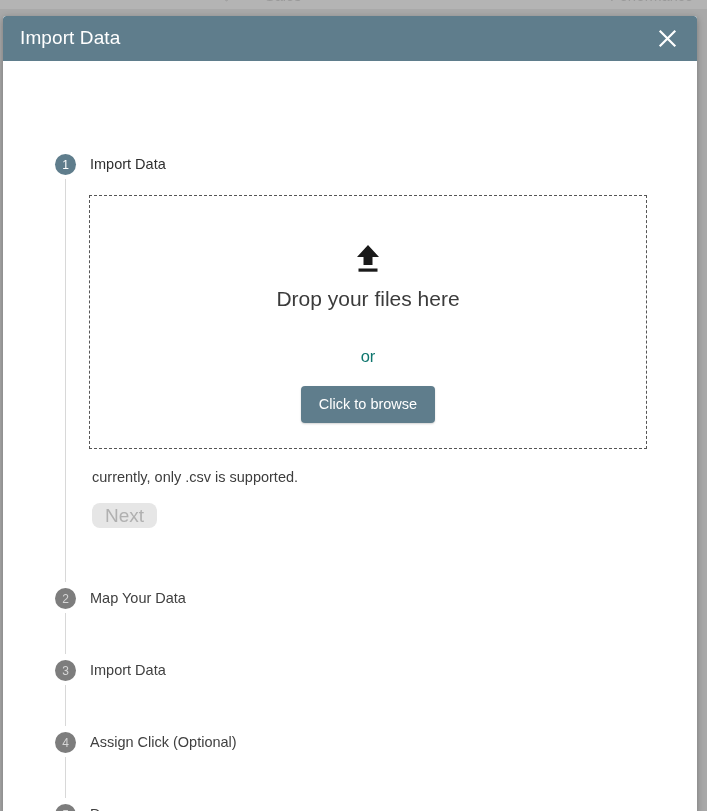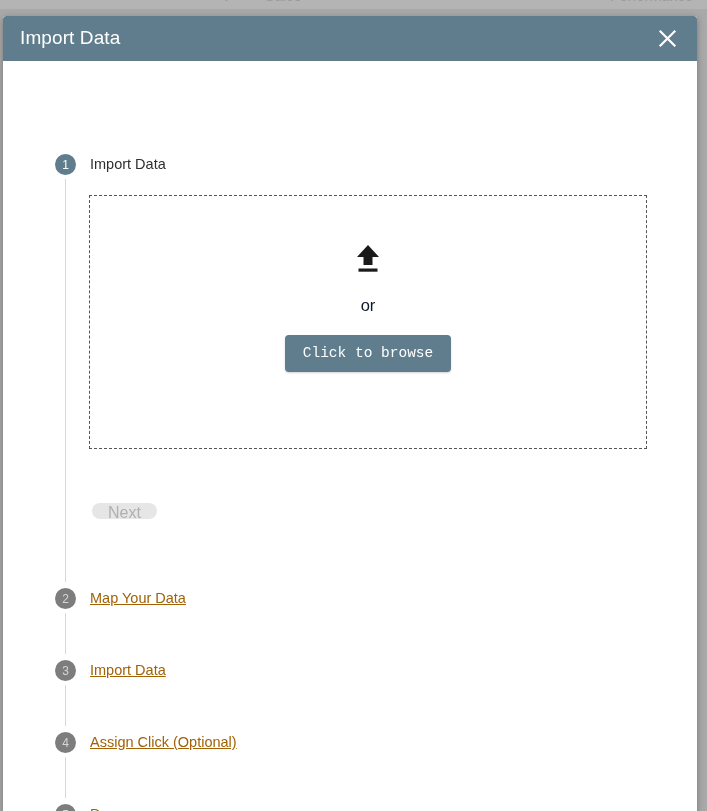--- a/index.html
+++ b/index.html
@@ -120,21 +120,21 @@
   .step-bullet.active { background: #5f7d8c; color: #ffffff; }
   .step-bullet.inactive { background: #7d7d7d; color: #d6d6d6; }
   .step-label {
     position: absolute;
     left: 35px;
     top: 2px;
     font-size: 14.5px;
     white-space: nowrap;
   }
   .step-label.active { color: #2f2f2f; }
-  .step-label.inactive { color: #a16207; text-decoration: underline; }
+  .step-label.inactive { color: #404040; }
 
   .step-connector {
     position: absolute;
     left: 62px;
     width: 1px;
     background: #d8d8d8;
   }
 
   
   #dropzone {
@@ -160,54 +160,54 @@
     margin: 0 auto;
     width: 26px;
     height: 30px;
   }
   #dropzone-headline {
     margin-top: 13px;
     font-size: 21px;
     color: #3b3b3b;
   }
   #dropzone-or {
-    margin-top: 22px;
+    margin-top: 36px;
     font-size: 16.5px;
-    color: #0f172a;
+    color: #0f766e;
   }
   #browse-button {
     display: inline-block;
     margin-top: 20px;
     padding: 10px 18px 11px 18px;
     background: #5f7d8c;
     color: #ffffff;
     font-size: 14.5px;
     border: none;
     border-radius: 4px;
     cursor: pointer;
-    font-family: Liberation Mono, monospace;
+    font-family: Liberation Sans, sans-serif;
     box-shadow: 0 1px 2px rgba(0,0,0,0.18);
   }
 
   #support-note {
     position: absolute;
     left: 89px;
     top: 408px;
     font-size: 14.5px;
     color: #3d3d3d;
   }
   #next-button {
     position: absolute;
     left: 89px;
     top: 442px;
     width: 65px;
-    height: 16px;
+    height: 25px;
     background: #e6e6e6;
     color: #b0b0b0;
-    font-size: 16px;
+    font-size: 19px;
     border: none;
     border-radius: 8px;
     font-family: "Liberation Sans", sans-serif;
     cursor: default;
   }
 </style>
 </head>
 <body>
 
 <div id="app-backdrop">
@@ -258,21 +258,23 @@
           <div class="step-label inactive">Done</div>
         </div>
       </div>
 
     <div id="dropzone">
       <div id="dropzone-inner">
         <svg id="upload-icon" viewBox="0 0 26 30" aria-hidden="true">
           <path d="M13 1 L24 13 L17.5 13 L17.5 21 L8.5 21 L8.5 13 L2 13 Z" fill="#1a1a1a"></path>
           <rect x="3.5" y="24.5" width="19" height="3.2" fill="#1a1a1a"></rect>
         </svg>
+        <div id="dropzone-headline">Drop your files here</div>
         <div id="dropzone-or">or</div>
         <button id="browse-button">Click to browse</button>
       </div>
     </div>
 
+    <div id="support-note">currently, only .csv is supported.</div>
     <button id="next-button" disabled="">Next</button>
 
   </div>
 </div>
 
 </body></html>

